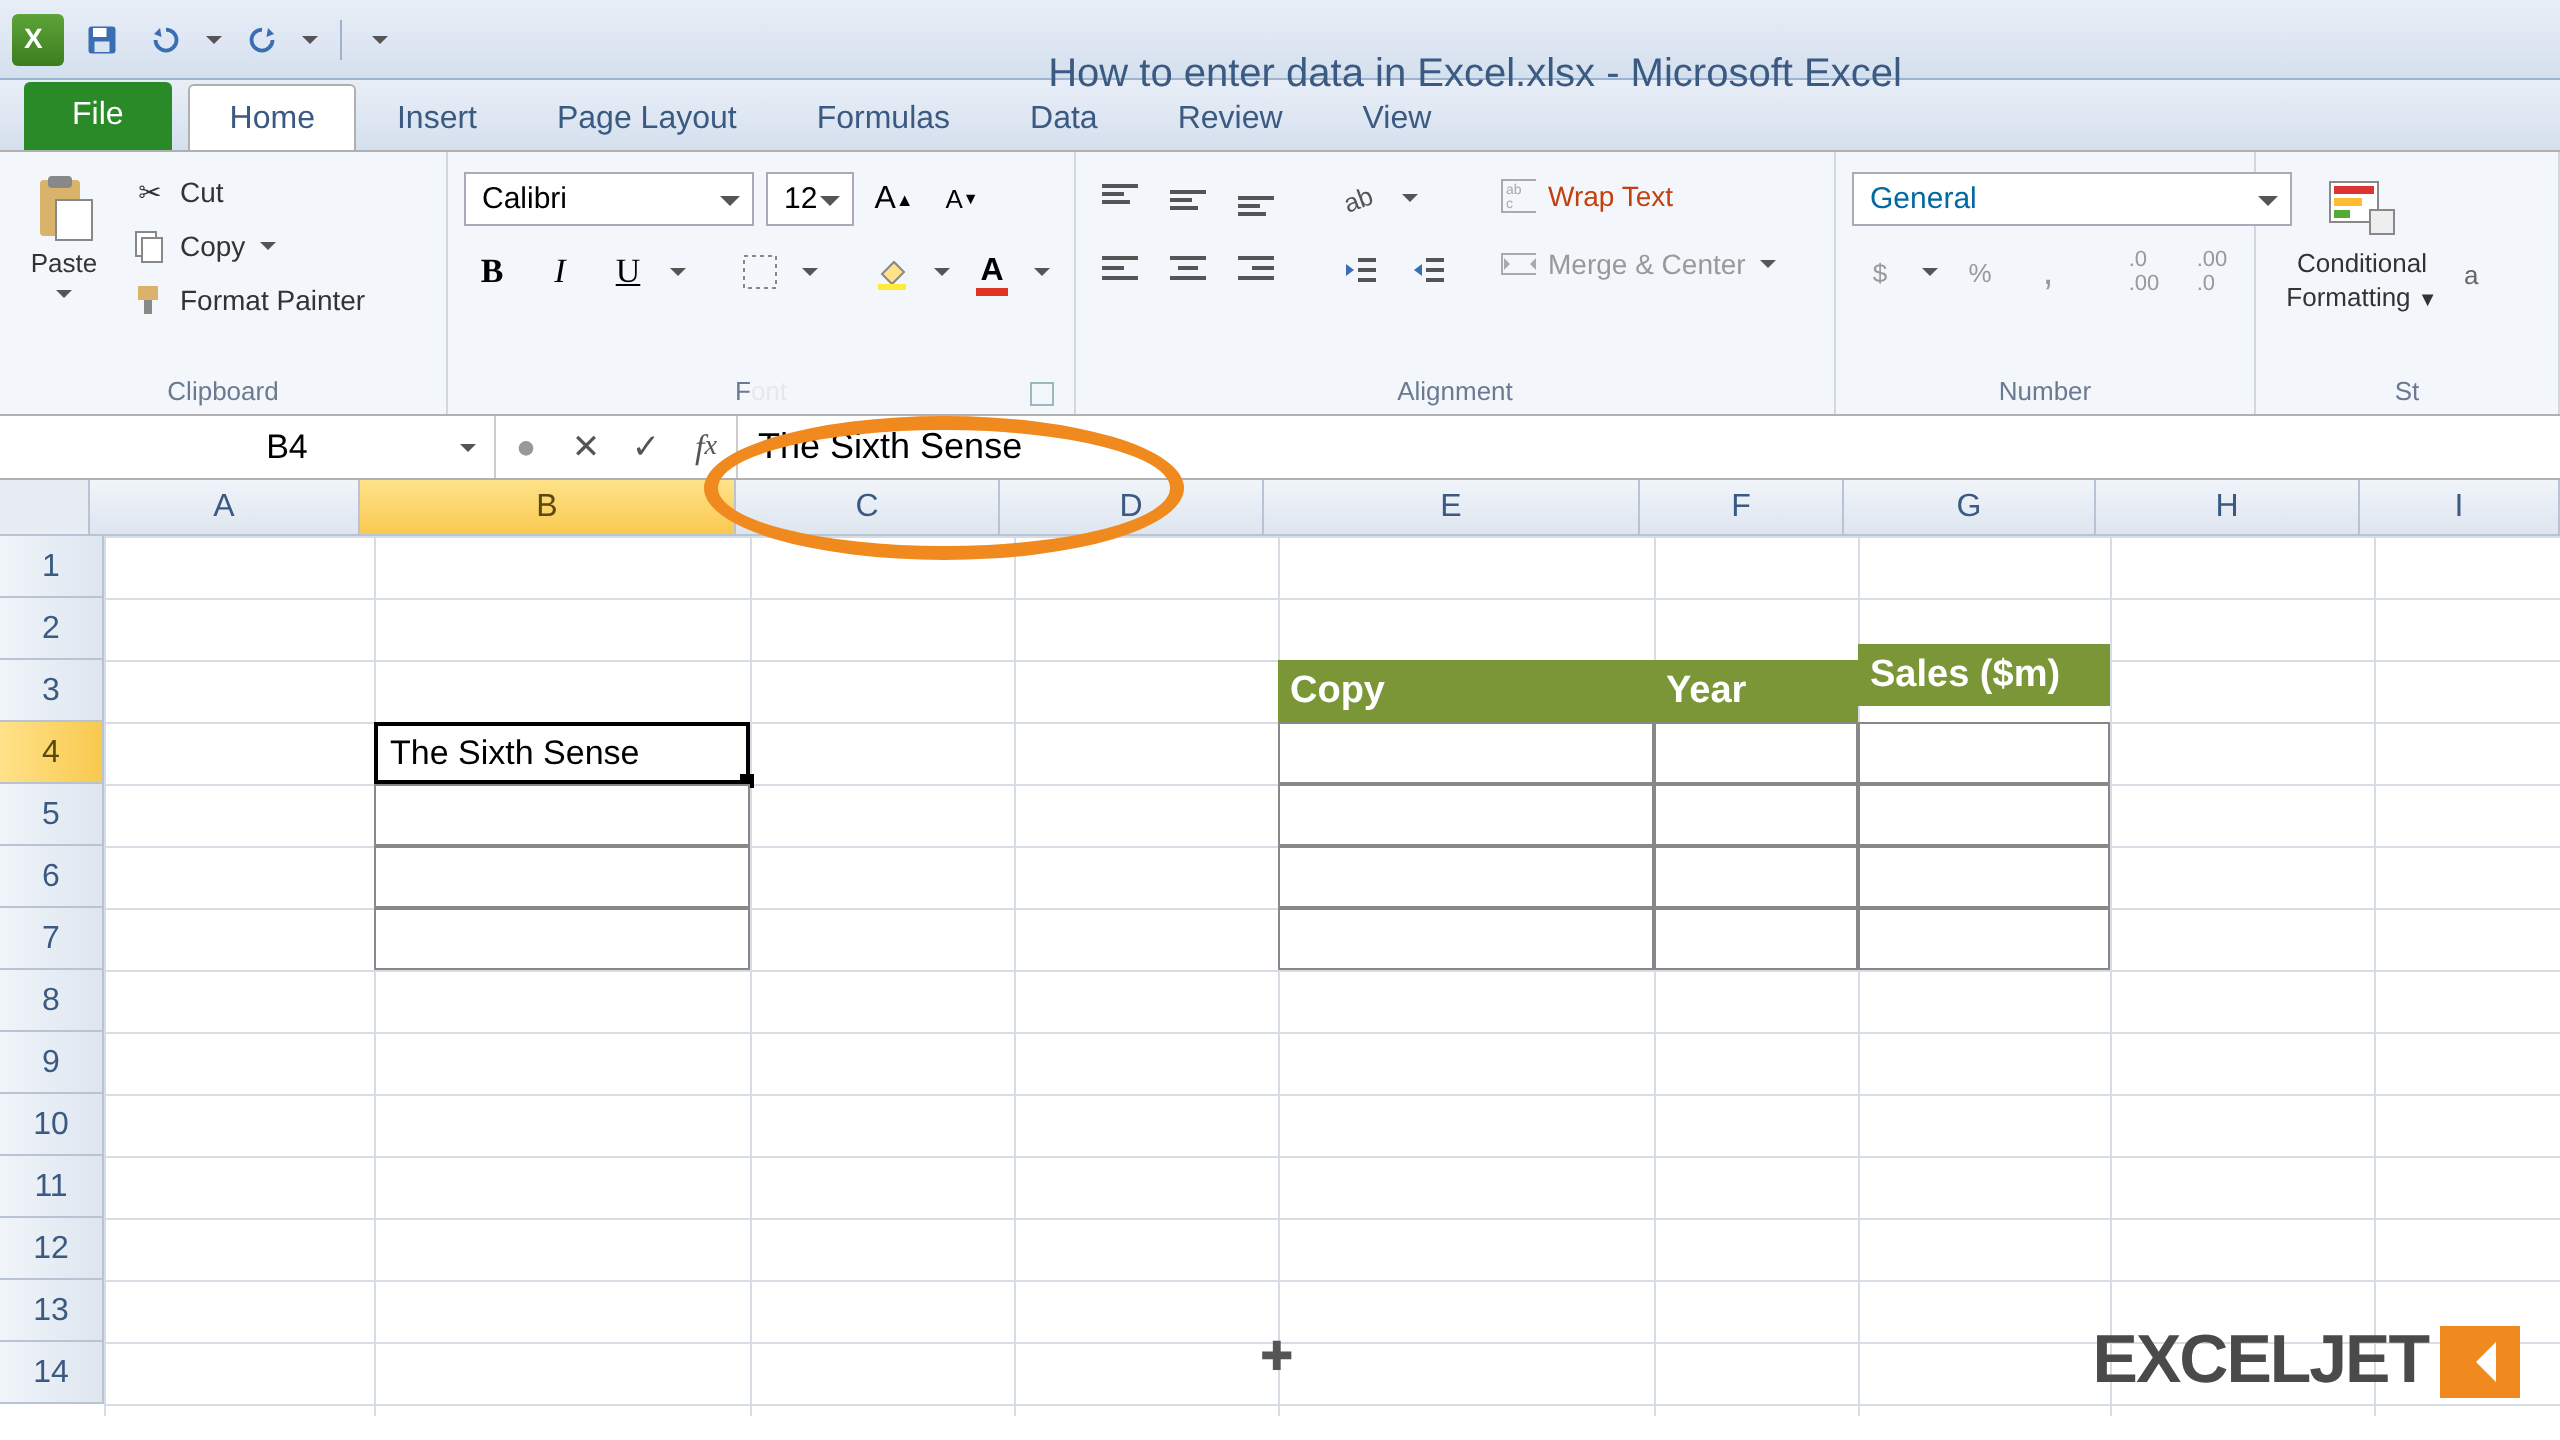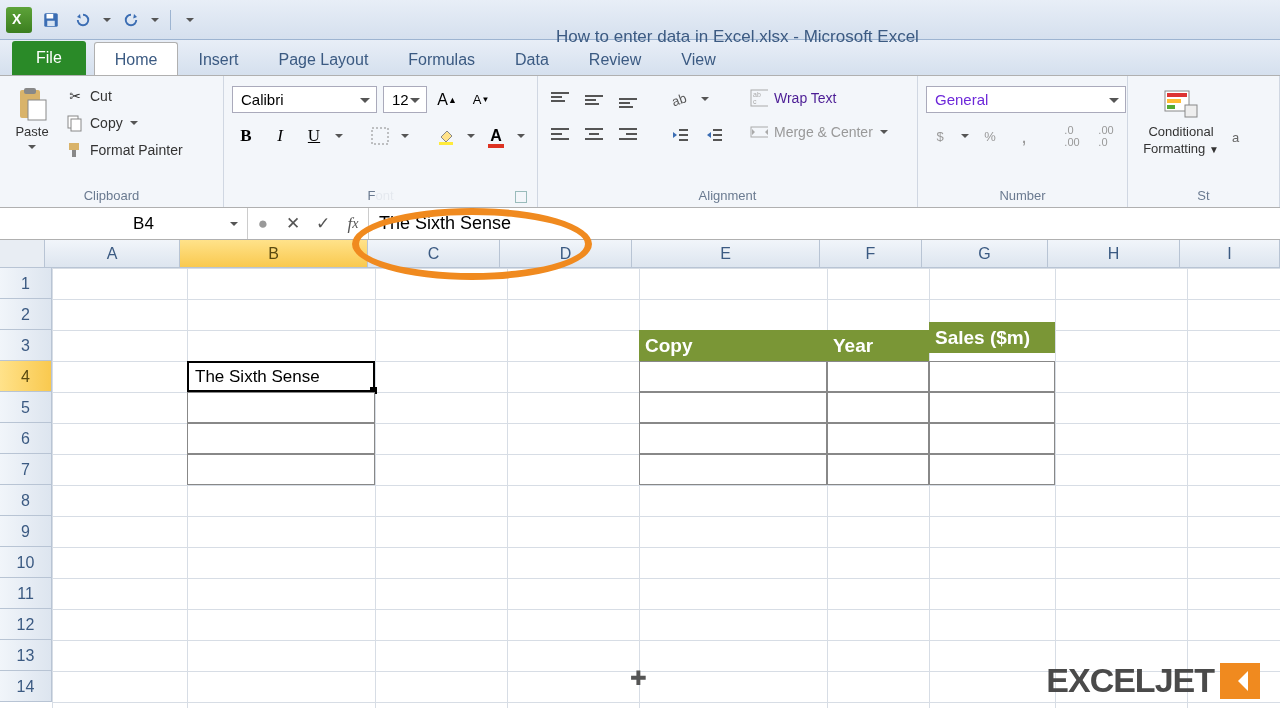--- a/index.html
+++ b/index.html
@@ -5,21 +5,21 @@
 * { box-sizing: border-box; margin: 0; padding: 0; }
 body { font-family: "Segoe UI", Tahoma, sans-serif; font-size: 13px; background: #fff; overflow: hidden; width: 1280px; height: 720px; position: relative; }
 
 
 .titlebar { height: 40px; background: linear-gradient(#e8eef7, #d5e0ee); display: flex; align-items: center; border-bottom: 1px solid #9db4d1; }
 .qat { display: flex; align-items: center; gap: 6px; padding-left: 6px; }
 .qat-icon { width: 26px; height: 26px; display: flex; align-items: center; justify-content: center; }
 .excel-logo { width: 26px; height: 26px; background: linear-gradient(#5da339, #3b7e1f); border-radius: 3px; position: relative; }
 .excel-logo::after { content: "X"; color: #fff; font-weight: bold; font-size: 14px; position: absolute; left: 6px; top: 4px; }
 .save-ic svg, .undo-ic svg, .redo-ic svg { width: 18px; height: 18px; }
-.title-text { flex: 1; text-align: center; color: #3b5a82; font-size: 17px; margin-top: 35px; }
+.title-text { flex: 1; text-align: center; color: #3b5a82; font-size: 20px; margin-top: 35px; }
 .vsep { width: 1px; height: 20px; background: #9db4d1; margin: 0 4px; }
 
 
 .tabs { height: 36px; background: linear-gradient(#e8eef7, #d5e0ee); display: flex; align-items: flex-end; padding-left: 12px; border-bottom: 1px solid #b0b0b0; }
 .tab { padding: 8px 20px 6px; font-size: 16px; color: #3b5a82; cursor: pointer; }
 .tab.file { background: #2a8a28; color: #fff; border-radius: 3px 3px 0 0; margin-right: 8px; padding: 8px 24px; }
 .tab.active { background: #fff; border: 1px solid #b0b0b0; border-bottom: none; border-radius: 3px 3px 0 0; color: #3b5a82; }
 
 
 .ribbon { height: 132px; background: #f3f6fa; border-bottom: 1px solid #b0b0b0; display: flex; }
@@ -288,21 +288,21 @@
             <svg width="18" height="16">
                 <path d="M2 8 L6 5 L6 11 Z" fill="#3b6db3"></path>
                 <rect x="8" y="2" width="9" height="2" fill="#555"></rect>
                 <rect x="8" y="7" width="9" height="2" fill="#555"></rect>
                 <rect x="8" y="12" width="9" height="2" fill="#555"></rect>
               </svg>
           </div>
         </div>
       </div>
       <div class="stack" style="gap:10px">
-        <div class="small-btn" style="color:#4c1d95">
+        <div class="small-btn" style="color:#c2410c">
           <div class="ic">
             <svg width="20" height="18">
                 <rect x="1" y="1" width="18" height="16" fill="none" stroke="#aaa"></rect>
                 <text x="3" y="8" font-size="7" fill="#aaa">ab</text>
                 <text x="3" y="15" font-size="7" fill="#aaa">c</text>
               </svg>
           </div>
           <span>Wrap Text</span>
         </div>
         <div class="small-btn" style="color:#999">
@@ -315,21 +315,21 @@
           <span>Merge &amp; Center</span>
           <div class="dd-arrow"></div>
         </div>
       </div>
     </div>
     <div class="group-label">Alignment</div>
   </div>
 
   <div class="group" style="width:210px">
     <div class="group-body" style="flex-direction:column; gap:10px; padding-top:6px">
-      <div class="font-select sel-arrow" style="width:200px;color:#6d28d9;position:relative">General</div>
+      <div class="font-select sel-arrow" style="width:220px;color:#0369a1;position:relative">General</div>
       <div class="row" style="color:#999">
         <div class="btn-sq">$</div>
         <div class="dd-arrow"></div>
         <div class="btn-sq">%</div>
         <div class="btn-sq" style="font-size:20px">,</div>
         <div style="width:8px"></div>
         <div class="btn-sq" style="font-size:11px">.0<br>.00</div>
         <div class="btn-sq" style="font-size:11px">.00<br>.0</div>
       </div>
     </div>

